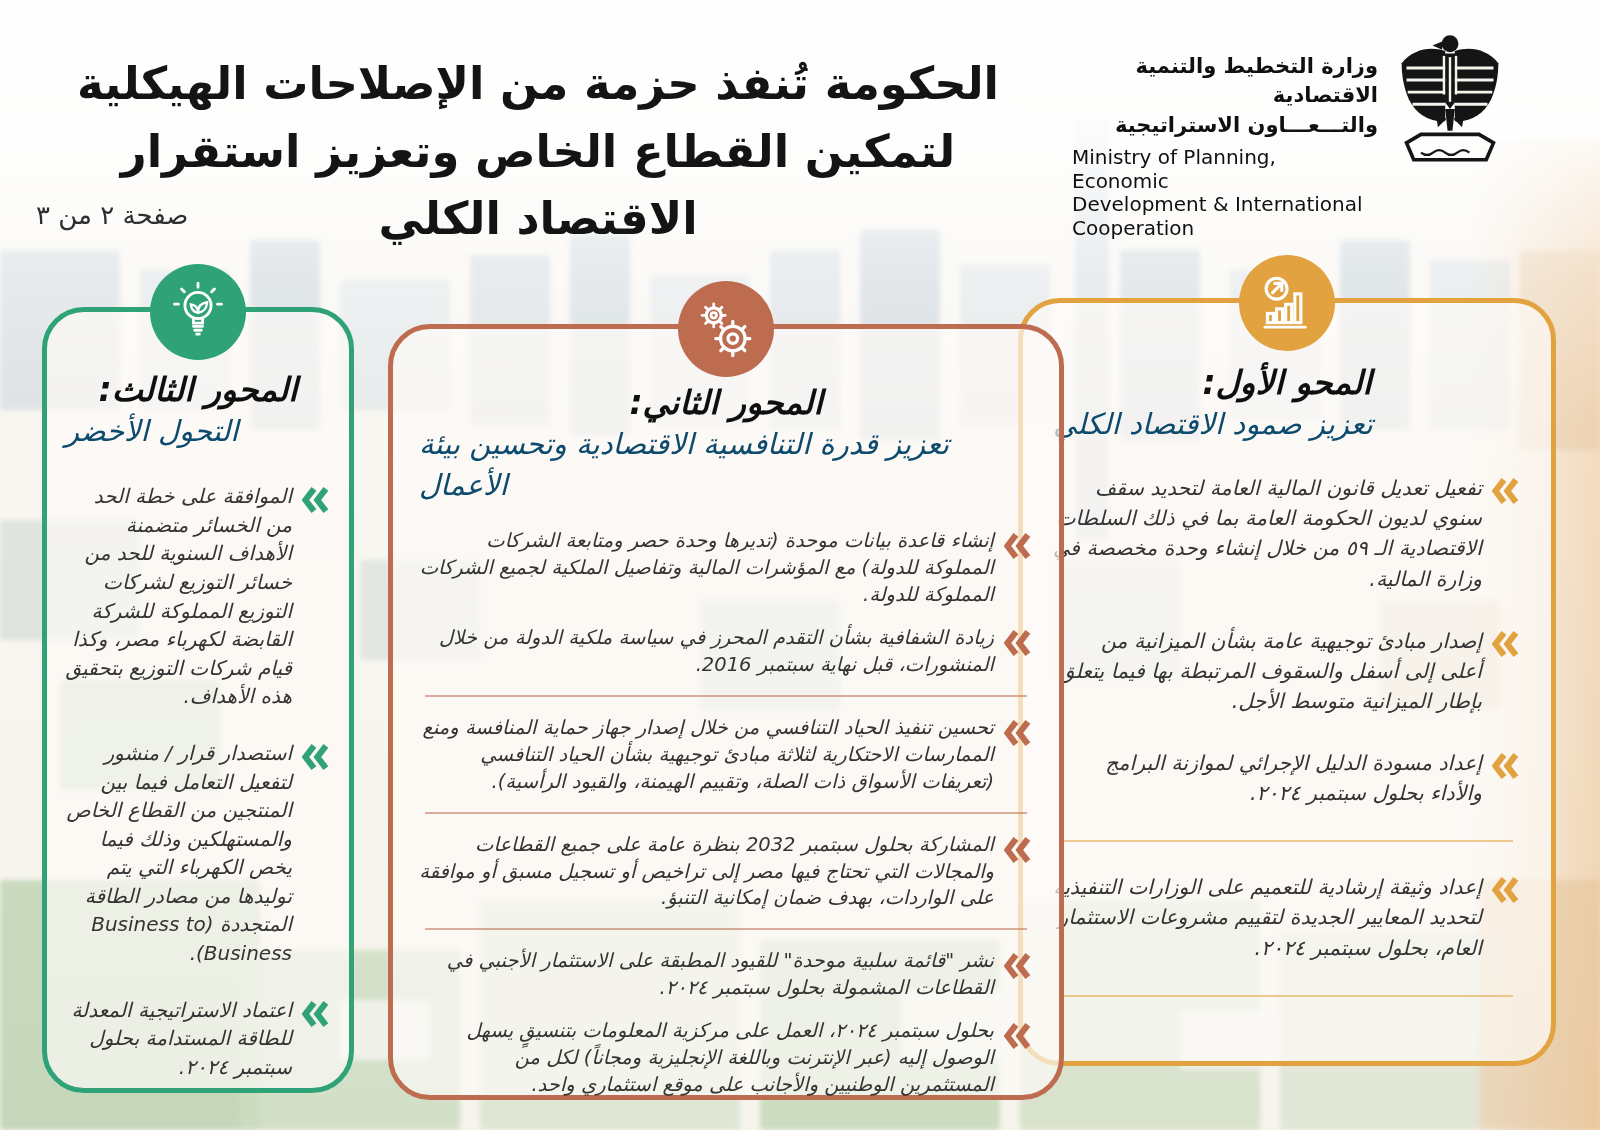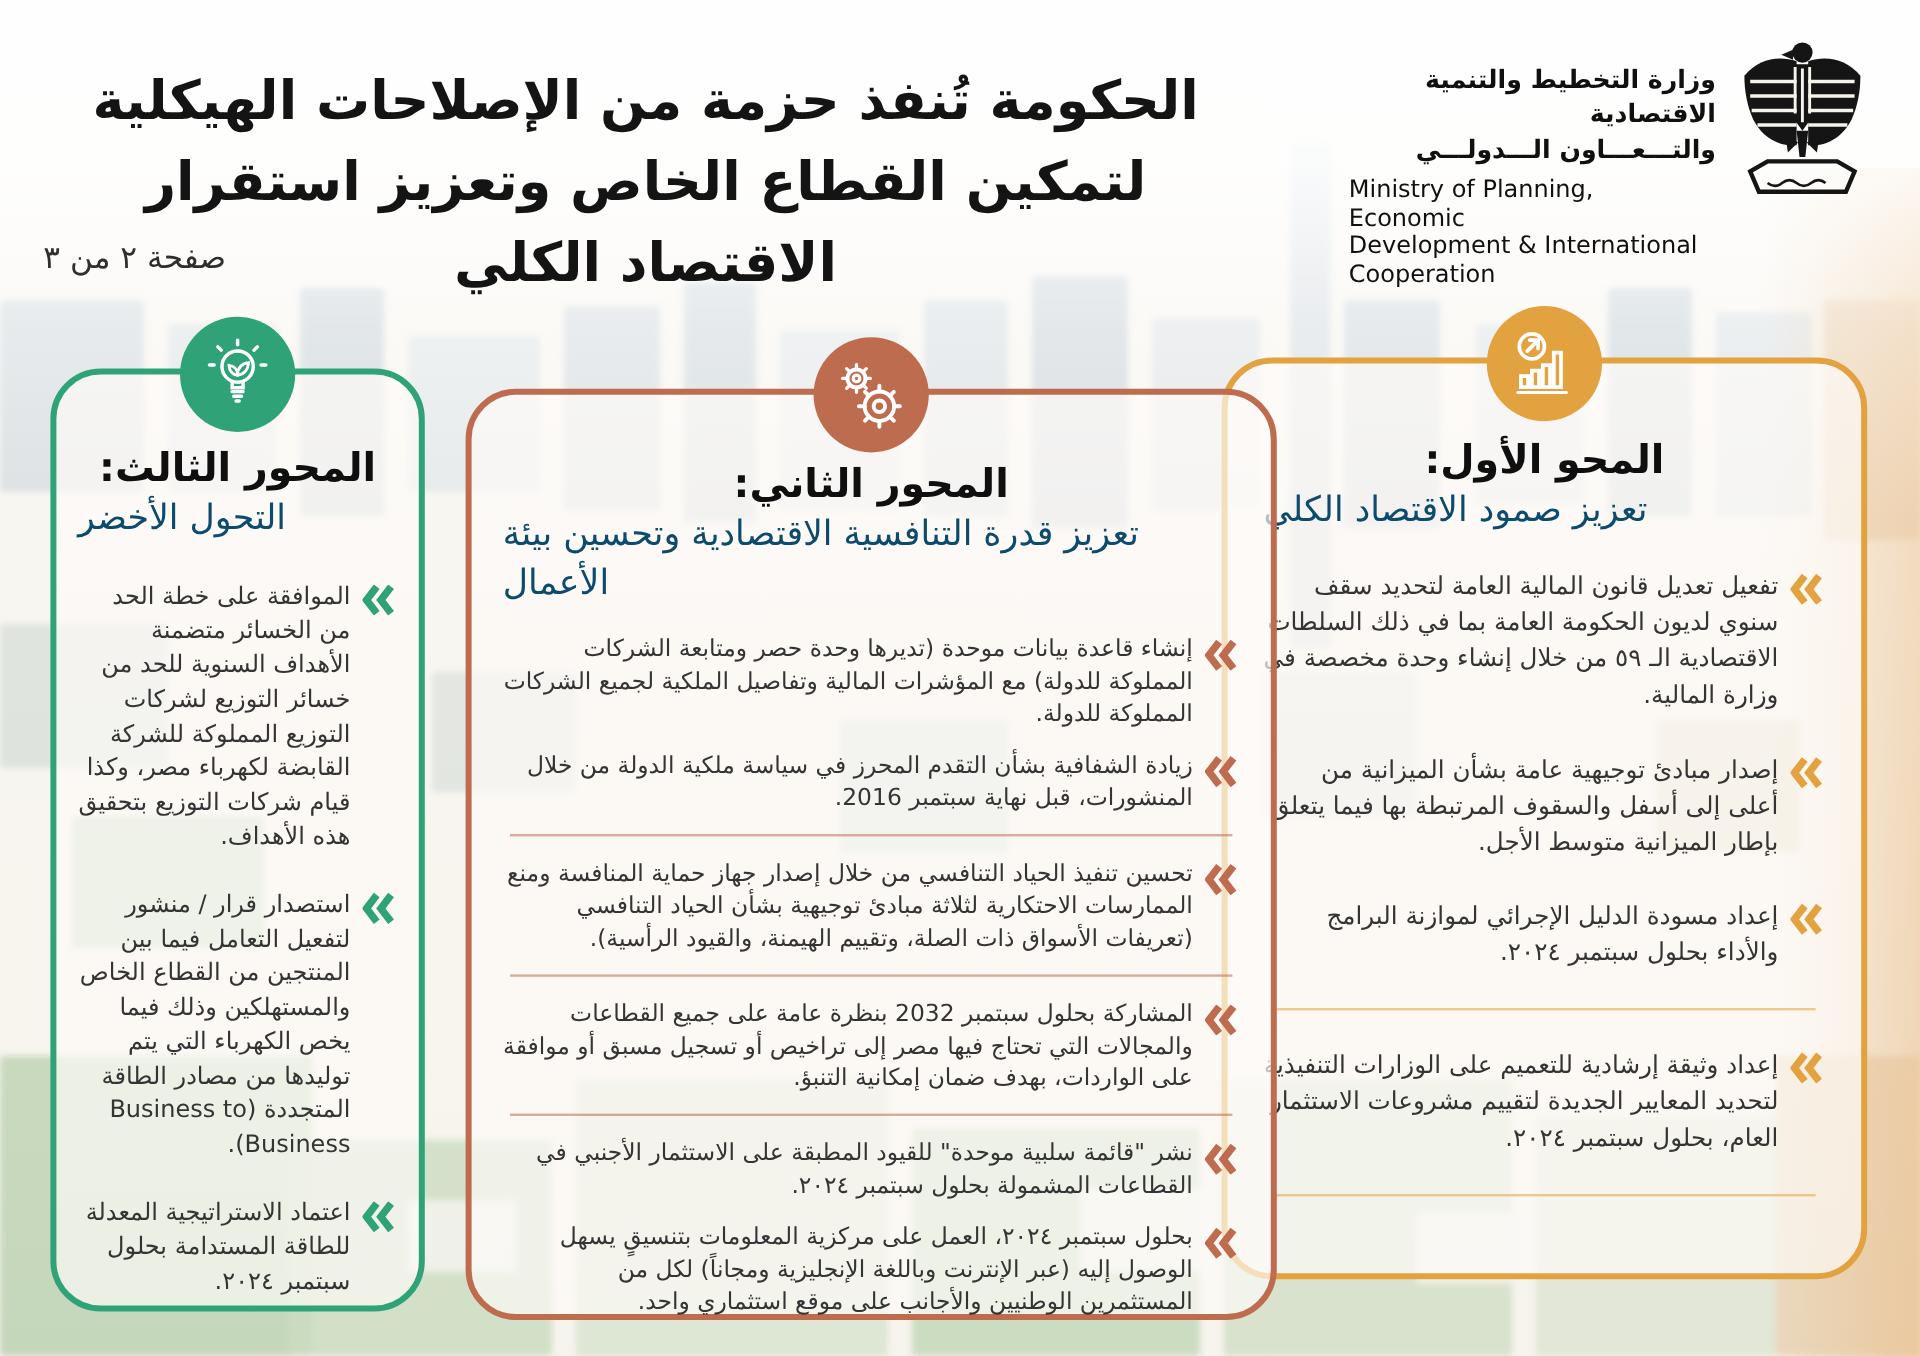--- a/index.html
+++ b/index.html
@@ -19,29 +19,29 @@
       rgba(255,255,255,.97) 0%,
       rgba(255,255,255,.92) 12%,
       rgba(255,255,255,.66) 24%,
       rgba(253,252,250,.52) 38%,
       rgba(252,251,248,.48) 62%,
       rgba(250,249,246,.42) 100%);}
   
   .page-title{position:absolute;left:28px;top:20px;width:1020px;text-align:center;
     font-weight:bold;font-size:45px;line-height:1.5;color:#141414;}
   .page-label{position:absolute;left:36px;top:200px;font-size:26px;color:#2e2e2e;}
-  .ministry{position:absolute;top:28px;left:1068px;width:492px;direction:ltr;
+  .ministry{position:absolute;top:28px;left:1016px;width:492px;direction:ltr;
     display:flex;align-items:flex-start;justify-content:flex-end;gap:14px;}
   .ministry-text{width:306px;padding-top:24px;}
   .ministry-ar{direction:rtl;text-align:right;font-weight:bold;font-size:21px;line-height:1.4;color:#101010;}
   .ministry-en{text-align:left;font-size:20px;line-height:1.18;color:#101010;margin-top:6px;}
   .eagle{width:116px;height:150px;flex:0 0 auto;}
   
   .card{position:absolute;border:5px solid var(--accent);border-radius:42px;
-    background:rgba(253,251,247,.68);}
+    background:rgba(253,251,247,.68);font-style:italic;}
   #card-0{left:1018px;top:298px;width:538px;height:768px;padding:0 30px;}
   #card-1{left:388px;top:324px;width:676px;height:776px;padding:0 26px;}
   #card-2{left:42px;top:307px;width:312px;height:786px;padding:0 18px;}
   .icon-circle{position:absolute;top:-48px;left:50%;transform:translateX(-50%);
     width:96px;height:96px;border-radius:50%;background:var(--accent);
     display:flex;align-items:center;justify-content:center;}
   .icon-circle svg{width:60px;height:60px;}
   .card-title{margin:0;text-align:center;font-size:33px;font-weight:bold;color:#0f0f0f;}
   #card-0 .card-title{margin-top:60px;}
   #card-1 .card-title{margin-top:54px;}
@@ -106,21 +106,21 @@
     <div>الحكومة تُنفذ حزمة من الإصلاحات الهيكلية</div>
     <div>لتمكين القطاع الخاص وتعزيز استقرار</div>
     <div>الاقتصاد الكلي</div>
   </h1>
   <div class="page-label">صفحة ٢ من ٣</div>
 
   <div class="ministry">
     <div class="ministry-text">
       <div class="ministry-ar">
         <div>وزارة التخطيط والتنمية الاقتصادية</div>
-        <div>والتـــعـــاون الـــدولـــي</div>
+        <div>والتـــعـــاون الاستراتيجية</div>
       </div>
       <div class="ministry-en">
         <div>Ministry of Planning, Economic</div>
         <div>Development &amp; International</div>
         <div>Cooperation</div>
       </div>
     </div>
     <svg class="eagle" viewBox="0 0 96 118" xmlns="http://www.w3.org/2000/svg">
       <g fill="#151515">
         <circle cx="48" cy="10" r="7"></circle>

